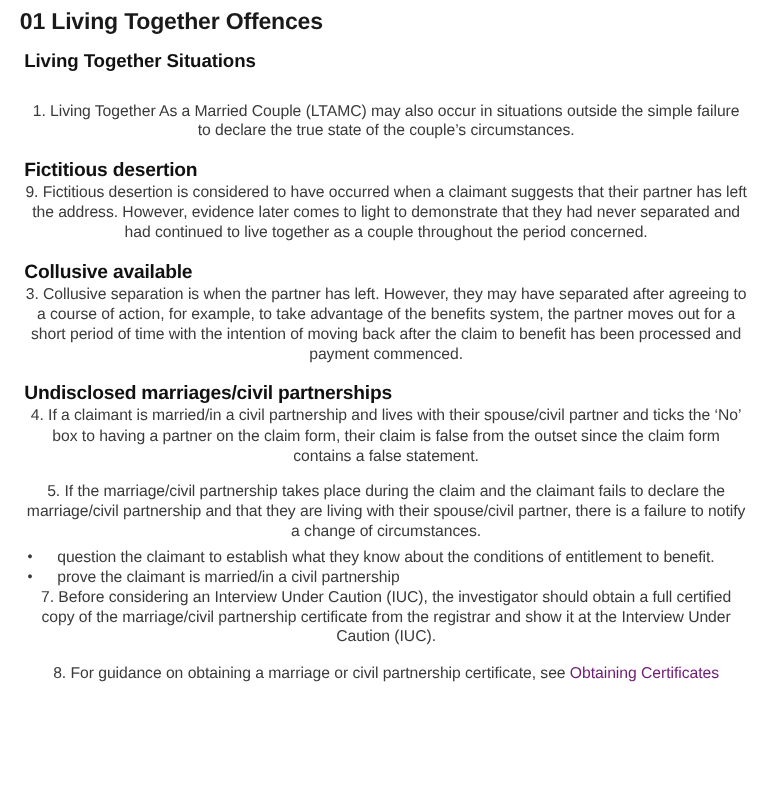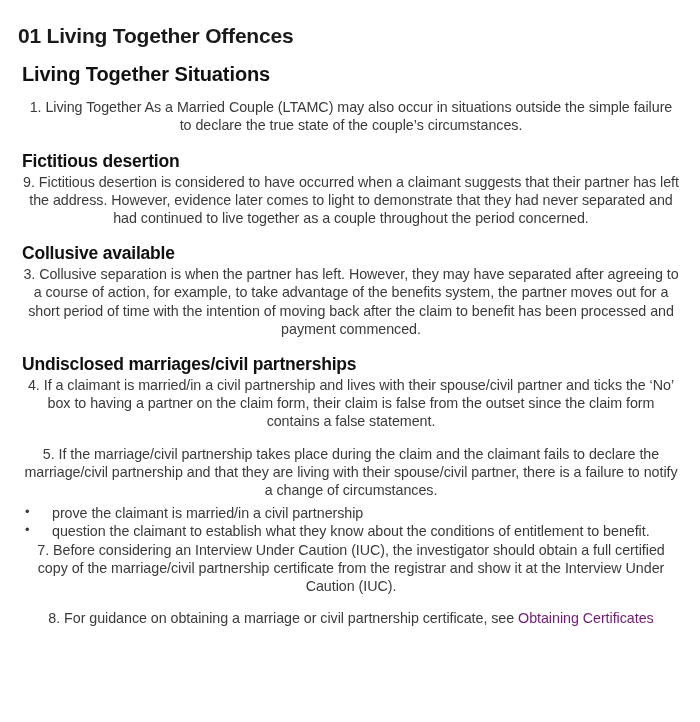--- a/index.html
+++ b/index.html
@@ -8,38 +8,38 @@
     background: #ffffff;
   }
   body {
     width: 700px;
     height: 722px;
     font-family: "Liberation Sans", sans-serif;
     color: #3a3a3a;
     overflow: hidden;
   }
   .page {
-    padding: 24px 20px 0 18px;
+    padding: 8px 20px 0 18px;
     box-sizing: border-box;
     width: 700px;
   }
   .doc-title {
     font-size: 21px;
     font-weight: bold;
     color: #1a1a1a;
     letter-spacing: -0.2px;
     margin: 0 0 14px 0;
     line-height: 1.15;
   }
   .h2 {
-    font-size: 20px;
+    font-size: 17px;
     font-weight: bold;
     color: #111111;
     letter-spacing: -0.1px;
-    margin: 0 0 12px 4px;
+    margin: 0 0 25px 4px;
     line-height: 1.2;
   }
   .h3 {
     font-size: 17.5px;
     font-weight: bold;
     color: #111111;
     letter-spacing: -0.2px;
     margin: 0 0 1px 4px;
     line-height: 1.2;
   }
@@ -107,22 +107,22 @@
     <h3 class="h3">Collusive available</h3>
     <p class="body tight">3. Collusive separation is when the partner has left. However, they may have separated after agreeing to a course of action, for example, to take advantage of the benefits system, the partner moves out for a short period of time with the intention of moving back after the claim to benefit has been processed and payment commenced.</p>
   </div>
 
   <div class="heading-block">
     <h3 class="h3">Undisclosed marriages/civil partnerships</h3>
     <p class="body tight">4. If a claimant is married/in a civil partnership and lives with their spouse/civil partner and ticks the ‘No’ box to having a partner on the claim form, their claim is false from the outset since the claim form contains a false statement.</p>
     <p class="body gap-before">5. If the marriage/civil partnership takes place during the claim and the claimant fails to declare the marriage/civil partnership and that they are living with their spouse/civil partner, there is a failure to notify a change of circumstances.</p>
 
     <ul class="bullets">
+      <li>question the claimant to establish what they know about the conditions of entitlement to benefit.</li>
       <li>prove the claimant is married/in a civil partnership</li>
-      <li>question the claimant to establish what they know about the conditions of entitlement to benefit.</li>
     </ul>
 
     <p class="body tight">7. Before considering an Interview Under Caution (IUC), the investigator should obtain a full certified copy of the marriage/civil partnership certificate from the registrar and show it at the Interview Under Caution (IUC).</p>
 
     <p class="body gap-before"><span>8. For guidance on obtaining a marriage or civil partnership certificate, see </span><a class="doclink" href="#">Obtaining Certificates</a></p>
   </div>
 
 </div>
 
 </body></html>

